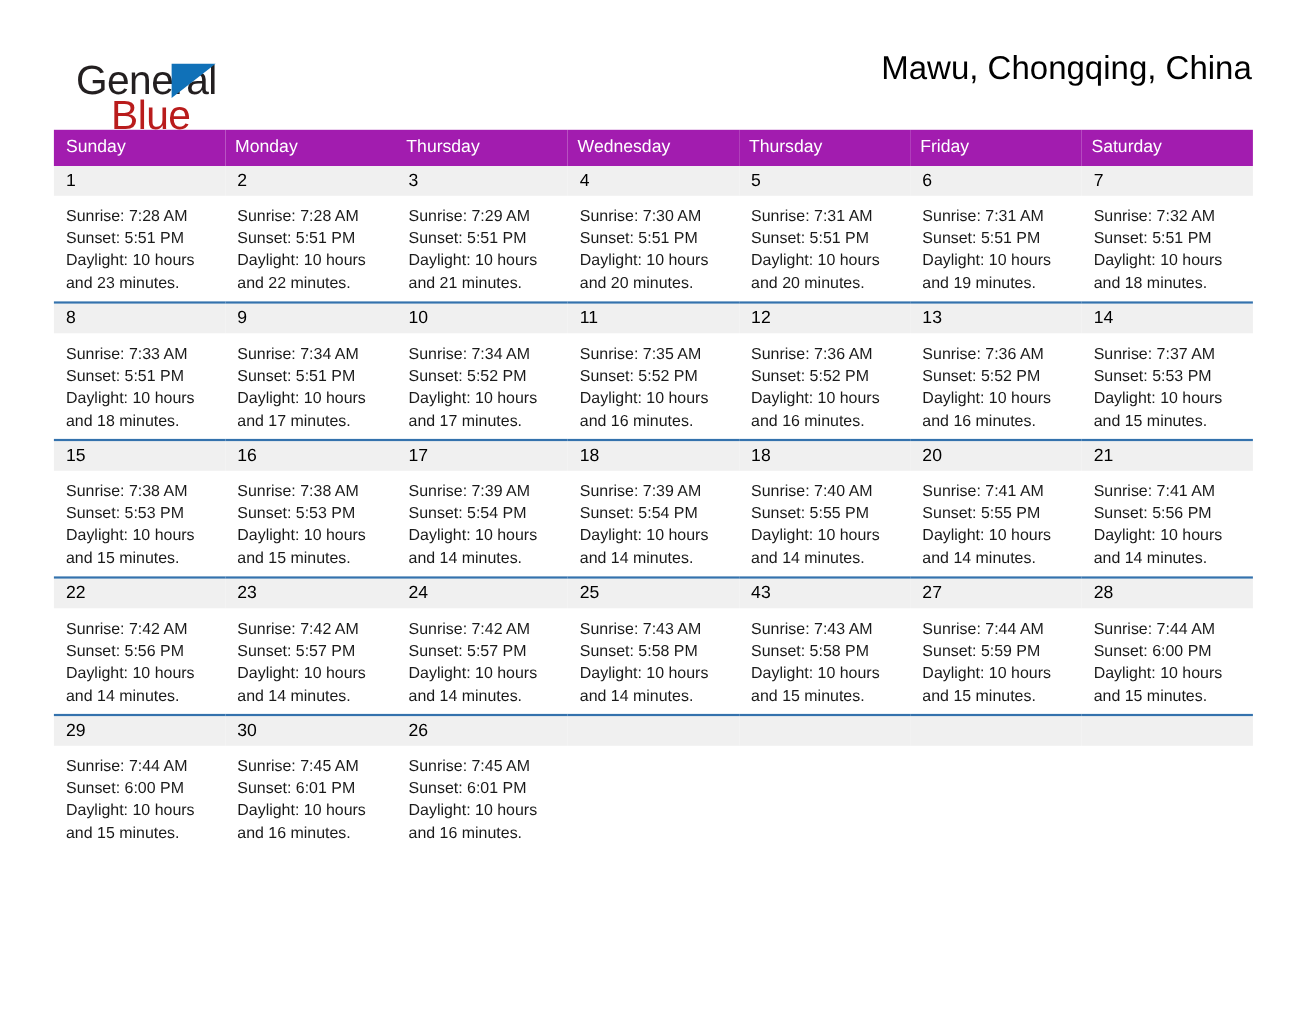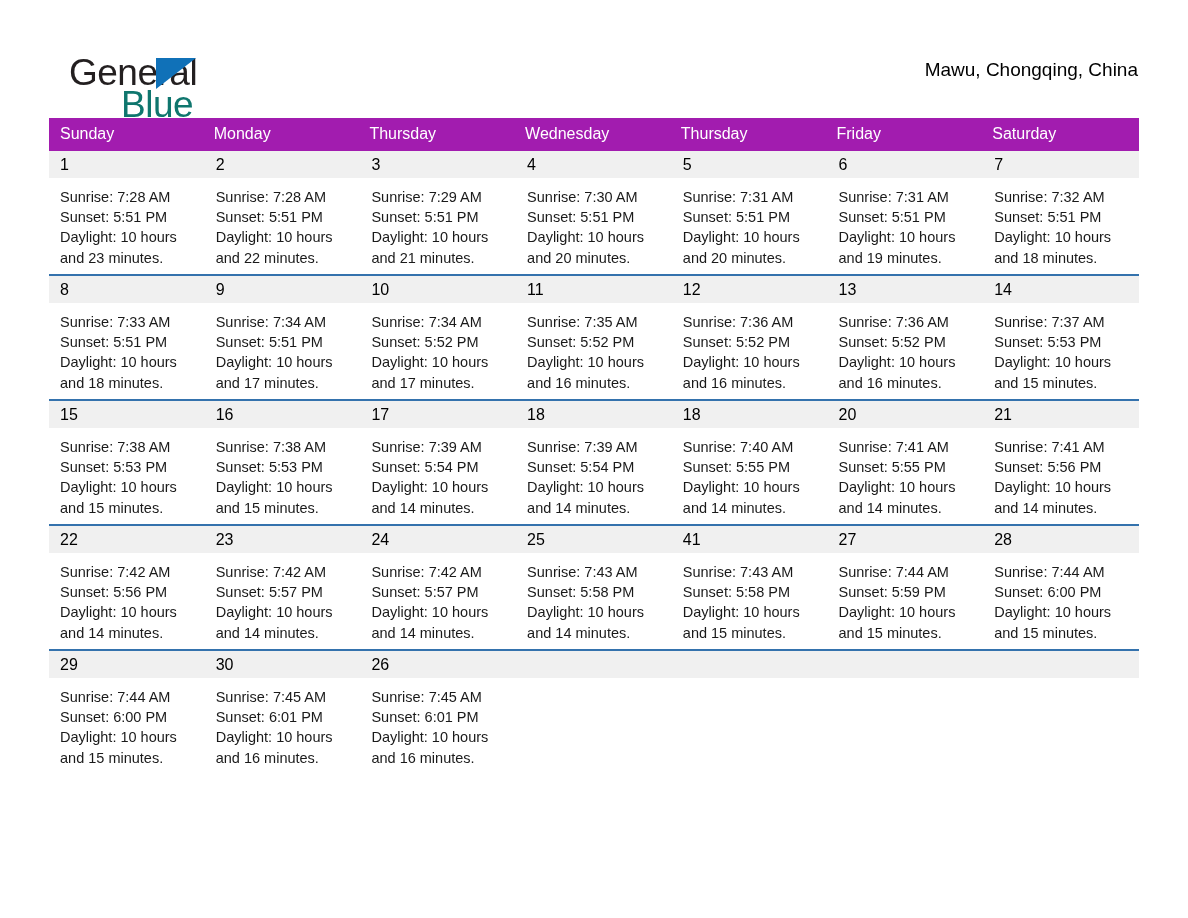--- a/index.html
+++ b/index.html
@@ -40,24 +40,24 @@
     letter-spacing: -0.5px;
     color: #231f20;
     display: block;
     position: absolute;
     left: 12px;
     top: 10px;
   }
   .logo-blue {
     font-size: 37px;
     letter-spacing: -0.5px;
-    color: #0f766e;
+    color: #b91c1c;
     display: block;
     position: absolute;
-    left: 64px;
+    left: 44px;
     top: 42px;
   }
   .logo-tri {
     position: absolute;
     left: 99px;
     top: 14px;
     width: 0;
     height: 0;
     border-left: 40px solid #1071b8;
     border-bottom: 31px solid transparent;
@@ -69,24 +69,23 @@
   }
   .cal-title {
     font-size: 42px;
     font-weight: normal;
     color: #000;
     letter-spacing: 0px;
     line-height: 1.08;
     white-space: nowrap;
   }
   .cal-subtitle {
-    font-size: 19px;
+    font-size: 30px;
     font-weight: normal;
     color: #000;
-    margin-top: 14px;
     line-height: 1.1;
     white-space: nowrap;
   }
 
   
   .calendar {
     margin: 0 0 0 49px;
     width: 1090px;
     border-collapse: collapse;
     table-layout: fixed;
@@ -395,21 +394,21 @@
           <td>
             <div class="daynum">25</div>
             <div class="cellbody">
               <div>Sunrise: 7:43 AM</div>
               <div>Sunset: 5:58 PM</div>
               <div>Daylight: 10 hours</div>
               <div>and 14 minutes.</div>
             </div>
           </td>
           <td>
-            <div class="daynum">41</div>
+            <div class="daynum">43</div>
             <div class="cellbody">
               <div>Sunrise: 7:43 AM</div>
               <div>Sunset: 5:58 PM</div>
               <div>Daylight: 10 hours</div>
               <div>and 15 minutes.</div>
             </div>
           </td>
           <td>
             <div class="daynum">27</div>
             <div class="cellbody">

